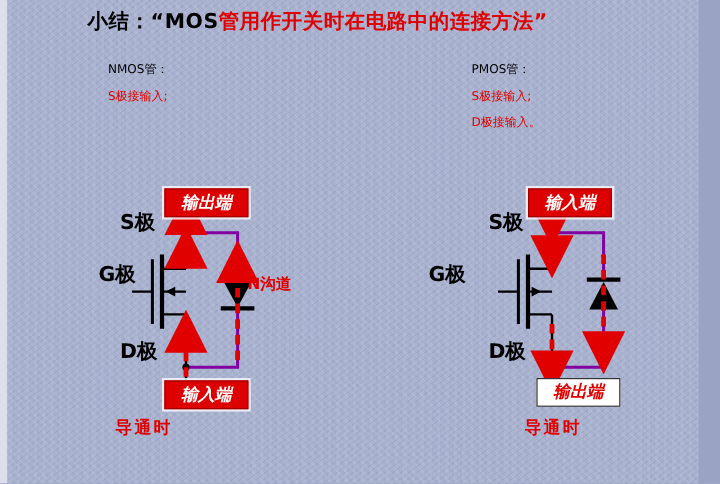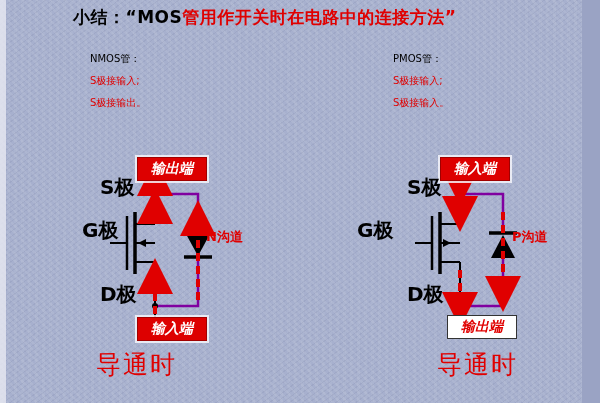--- a/index.html
+++ b/index.html
@@ -14,56 +14,55 @@
       repeating-linear-gradient(45deg, rgba(255,255,255,.07) 0 2px, rgba(0,0,0,0) 2px 5px),
       repeating-linear-gradient(-37deg, rgba(20,25,70,.06) 0 1px, rgba(0,0,0,0) 1px 4px),
       repeating-linear-gradient(90deg, rgba(255,255,255,.05) 0 3px, rgba(0,0,0,0) 3px 7px);
   }
   .edge-strip{position:absolute;left:0;top:0;width:6px;height:403px;background:#e9eaf2;opacity:.8;}
   .abs{position:absolute;}
   .black{color:#000;}
   .red{color:#e00000;}
   .title{font-size:17px;font-weight:bold;letter-spacing:.5px;white-space:nowrap;}
   .rules{font-size:10px;font-weight:normal;line-height:22px;white-space:nowrap;}
-  .pin-label{font-size:20px;font-weight:bold;color:#000;white-space:nowrap;}
+  .pin-label{font-size:17px;font-weight:bold;color:#000;white-space:nowrap;}
   .term-box{
     width:68px;height:22px;display:flex;align-items:center;justify-content:center;
     font-size:14px;font-weight:bold;white-space:nowrap;font-style:italic;
   }
   .term-box.redbox{
     background:#dd0000;color:#fff;border:1px solid #a00000;
     box-shadow:0 0 0 2px rgba(245,245,250,.85);
   }
   .term-box.whitebox{
     background:#ffffff;color:#e00000;border:1px solid #333;
   }
   .channel-label{font-size:13px;font-weight:bold;color:#e00000;white-space:nowrap;}
-  .state-label{font-size:25px;font-weight:normal;color:#e00000;letter-spacing:2px;white-space:nowrap;}
+  .state-label{font-size:14px;font-weight:bold;color:#e00000;letter-spacing:2px;white-space:nowrap;}
   svg{display:block;}
 </style>
 </head>
 <body>
 
 <div class="page">
   <div class="edge-strip"></div>
 
   <div class="abs title" style="left:73px;top:6px;">
     <span class="black">小结：</span><span class="black">“</span><span class="black">MOS</span><span class="red">管用作开关时在电路中的连接方法</span><span class="red">”</span>
   </div>
 
   <div class="abs rules" style="left:90px;top:48px;">
     <div class="black">NMOS管：</div>
     <div class="red">S极接输入;</div>
-    <div class="red">S极接输出。</div>
   </div>
 
   <div class="abs rules" style="left:393px;top:48px;">
     <div class="black">PMOS管：</div>
     <div class="red">S极接输入;</div>
-    <div class="red">S极接输入。</div>
+    <div class="red">D极接输入。</div>
   </div>
 
   <svg class="abs" style="left:50px;top:146px;" width="250" height="210" viewBox="0 0 250 210">
     <defs>
       <marker id="arrL" markerWidth="9" markerHeight="9" refX="6" refY="4.5" orient="auto">
         <path d="M0,0 L9,4.5 L0,9 z" fill="#e00000"></path>
       </marker>
     </defs>
 
     <g stroke="#8000a0" stroke-width="2.5" fill="none">
@@ -154,16 +153,15 @@
       <path d="M105,54 L105,74" marker-end="url(#arrR)"></path>
       <path d="M148,66 L148,154" marker-end="url(#arrR)"></path>
       <path d="M105,124 L105,170" marker-end="url(#arrR)"></path>
     </g>
   </svg>
 
   <div class="abs term-box redbox" style="left:440px;top:157px;">输入端</div>
   <div class="abs pin-label" style="left:407px;top:174px;">S极</div>
   <div class="abs pin-label" style="left:357px;top:217px;">G极</div>
   <div class="abs pin-label" style="left:407px;top:281px;">D极</div>
-  <div class="abs channel-label" style="left:512px;top:228px;">P沟道</div>
   <div class="abs term-box whitebox" style="left:447px;top:315px;">输出端</div>
   <div class="abs state-label" style="left:437px;top:348px;">导通时</div>
 </div>
 
 </body></html>

